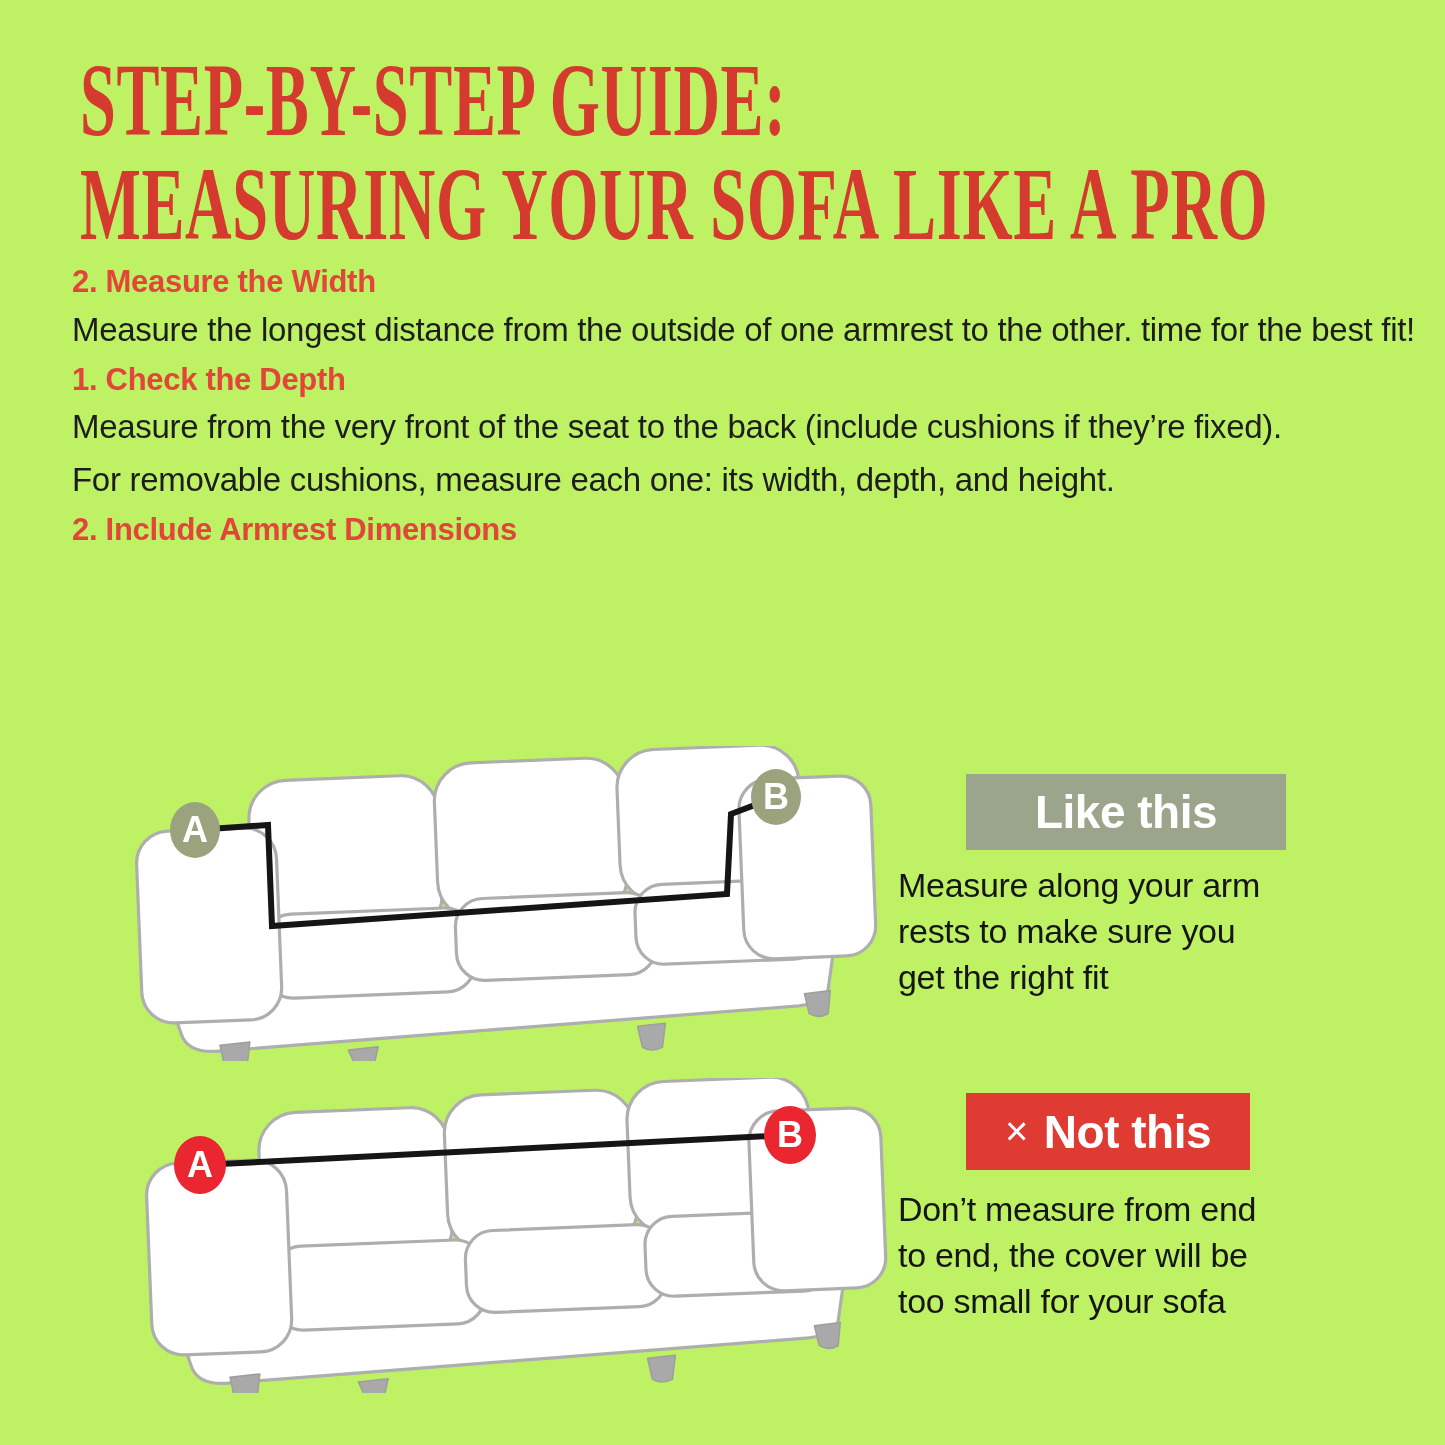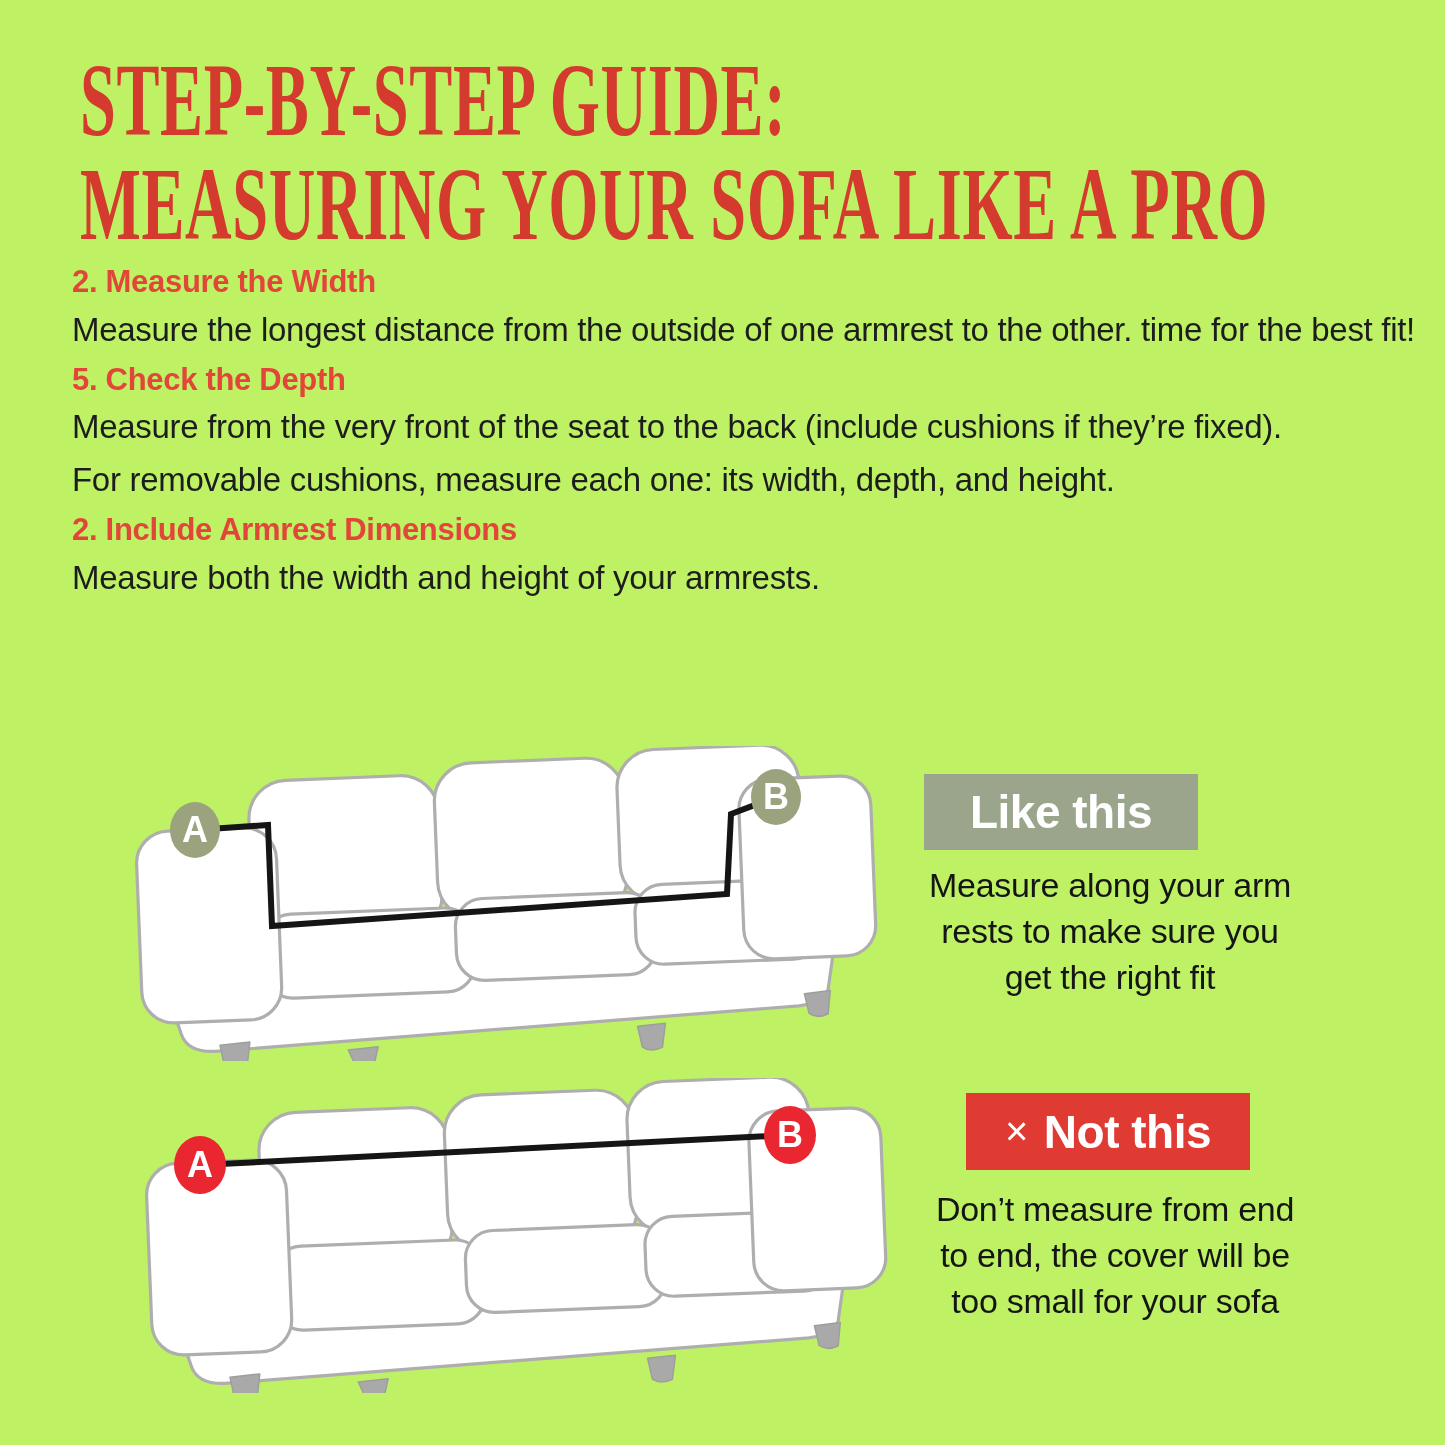--- a/index.html
+++ b/index.html
@@ -44,55 +44,54 @@
   .sofa-like{left:95px;top:746px;width:810px;height:315px;}
   .sofa-not{left:105px;top:1078px;width:810px;height:315px;}
   .marker-letter{
     font-family:"Liberation Sans",sans-serif;
     font-weight:bold;font-size:36px;fill:#ffffff;
   }
   .badge{
     position:absolute;display:flex;align-items:center;justify-content:center;
     color:#ffffff;font-weight:bold;font-size:46px;letter-spacing:-0.5px;
   }
-  .badge-like{left:924px;top:774px;width:274px;height:76px;background:var(--badge_green,#9aa58c);}
+  .badge-like{left:966px;top:774px;width:320px;height:76px;background:var(--badge_green,#9aa58c);}
   .badge-not{left:966px;top:1093px;width:284px;height:77px;background:var(--badge_red,#df3b33);}
   .badge-not .x-icon{font-weight:normal;font-size:40px;margin-right:16px;}
   .caption{
-    position:absolute;text-align:center;
+    position:absolute;
     font-size:34px;color:#151515;line-height:1.36;
     letter-spacing:-0.3px;white-space:pre-line;margin:0;
   }
   .caption-like{left:898px;top:862px;width:424px;}
   .caption-not{left:898px;top:1186px;width:434px;}
 </style>
 </head>
 <body style="--title_red: #d43a2e; --heading_red: #e2463a; --ink: #1d1d1d; --badge_green: #9aa58c; --badge_red: #df3b33; --marker_green: #9aa37d; --marker_red: #ea2630; --sofa_line: #aeaeae; --leg_gray: #a9a9a9; --measure_line: #151515;">
 
 <div class="canvas">
 
   <h1 class="title"><span>STEP-BY-STEP GUIDE:</span><br><span>MEASURING YOUR SOFA LIKE A PRO</span></h1>
 
   <div class="steps">
     <div class="step">
       <h2 class="step-heading">2. Measure the Width</h2>
       <p class="step-body">Measure the longest distance from the outside of one armrest to the other. time for the best fit!</p>
     </div>
     <div class="step">
-      <h2 class="step-heading">5. Check the Depth</h2>
+      <h2 class="step-heading">1. Check the Depth</h2>
       <p class="step-body">Measure from the very front of the seat to the back (include cushions if they’re fixed).</p>
     </div>
     <div class="step">
     </div>
     <div class="step">
       <p class="step-body">For removable cushions, measure each one: its width, depth, and height.</p>
     </div>
     <div class="step">
       <h2 class="step-heading">2. Include Armrest Dimensions</h2>
-      <p class="step-body">Measure both the width and height of your armrests.</p>
     </div>
   </div>
 
   <svg class="sofa-svg sofa-like" viewBox="0 0 810 315">
     <defs>
       <g id="sofa-art">
         <g transform="rotate(-2.3 400 170)" stroke="var(--sofa_line,#aeaeae)" stroke-width="3.2" fill="#ffffff" stroke-linejoin="round" stroke-linecap="round">
 
           <rect x="158" y="26" width="190" height="158" rx="38"></rect>
           <rect x="344" y="16" width="190" height="156" rx="38"></rect>

